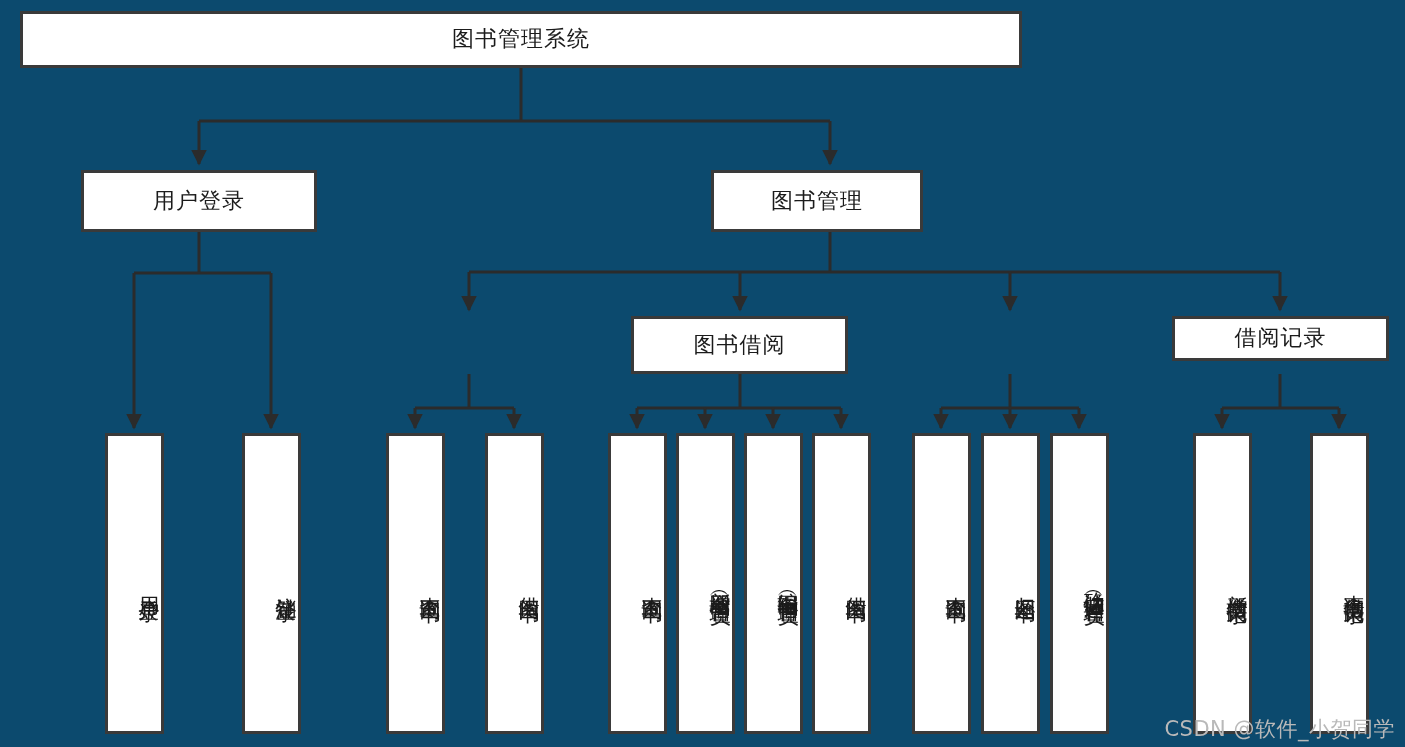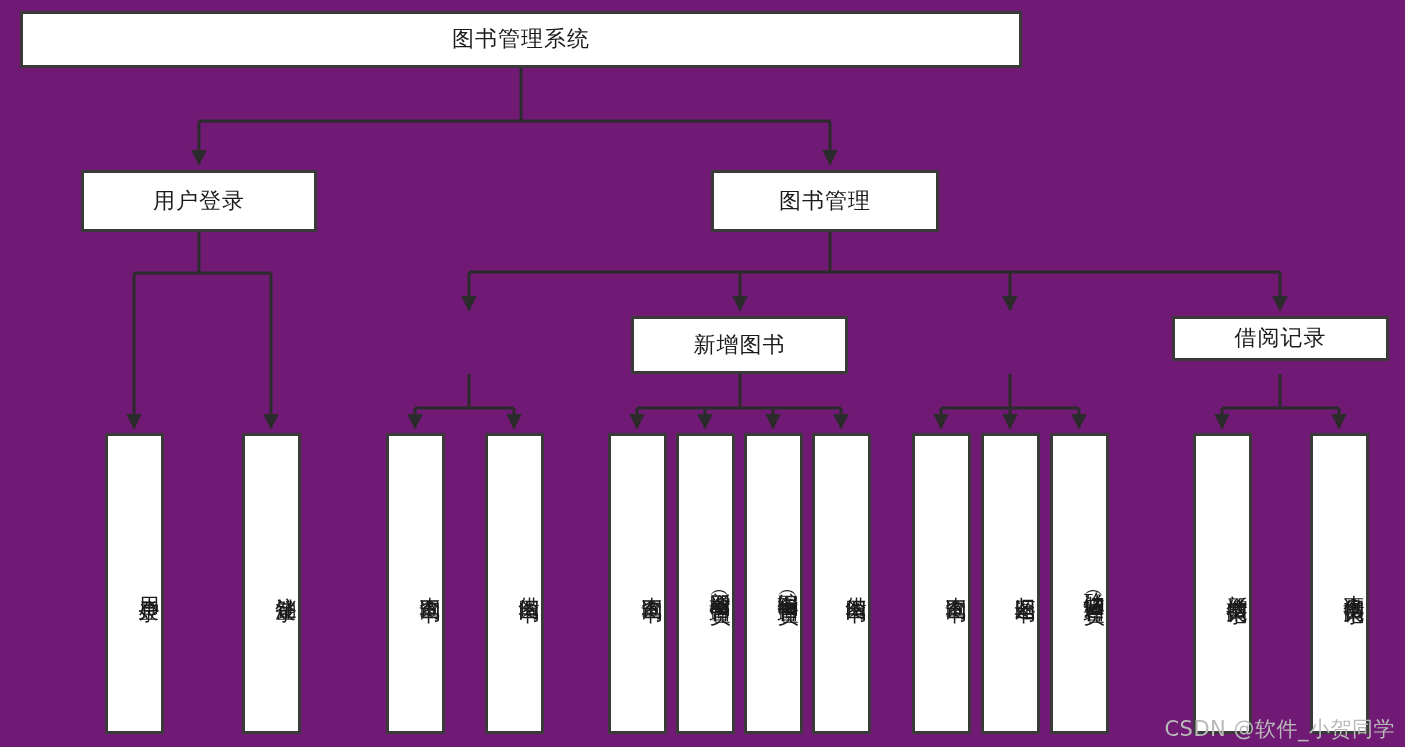--- a/index.html
+++ b/index.html
@@ -4,21 +4,21 @@
 <style>
   html, body {
     margin: 0;
     padding: 0;
     background: #ffffff;
   }
   #canvas {
     position: relative;
     width: 1405px;
     height: 747px;
-    background: #701a75;
+    background: #0c4a6e;
     font-family: "DejaVu Sans", "Liberation Sans", sans-serif;
     overflow: hidden;
   }
   svg.wires {
     position: absolute;
     left: 0;
     top: 0;
     width: 1405px;
     height: 747px;
     pointer-events: none;
@@ -125,26 +125,26 @@
     </g>
   </svg>
 
   <div class="node h" style="left:20px; top:11px; width:1002px; height:57px;">
     <span class="lbl">图书管理系统</span>
   </div>
 
   <div class="node h" style="left:81px; top:170px; width:236px; height:62px;">
     <span class="lbl">用户登录</span>
   </div>
-  <div class="node h" style="left:711px; top:170px; width:228px; height:62px;">
+  <div class="node h" style="left:711px; top:170px; width:212px; height:62px;">
     <span class="lbl">图书管理</span>
   </div>
 
   <div class="node h" style="left:631px; top:316px; width:217px; height:58px;">
-    <span class="lbl">新增图书</span>
+    <span class="lbl">图书借阅</span>
   </div>
   <div class="node h" style="left:1172px; top:316px; width:217px; height:45px;">
     <span class="lbl">借阅记录</span>
   </div>
 
   <div class="node v" style="left:105px; top:433px; width:59px; height:301px;">
     <span class="lbl">用户登录</span>
   </div>
   <div class="node v" style="left:242px; top:433px; width:59px; height:301px;">
     <span class="lbl">注销登录</span>

